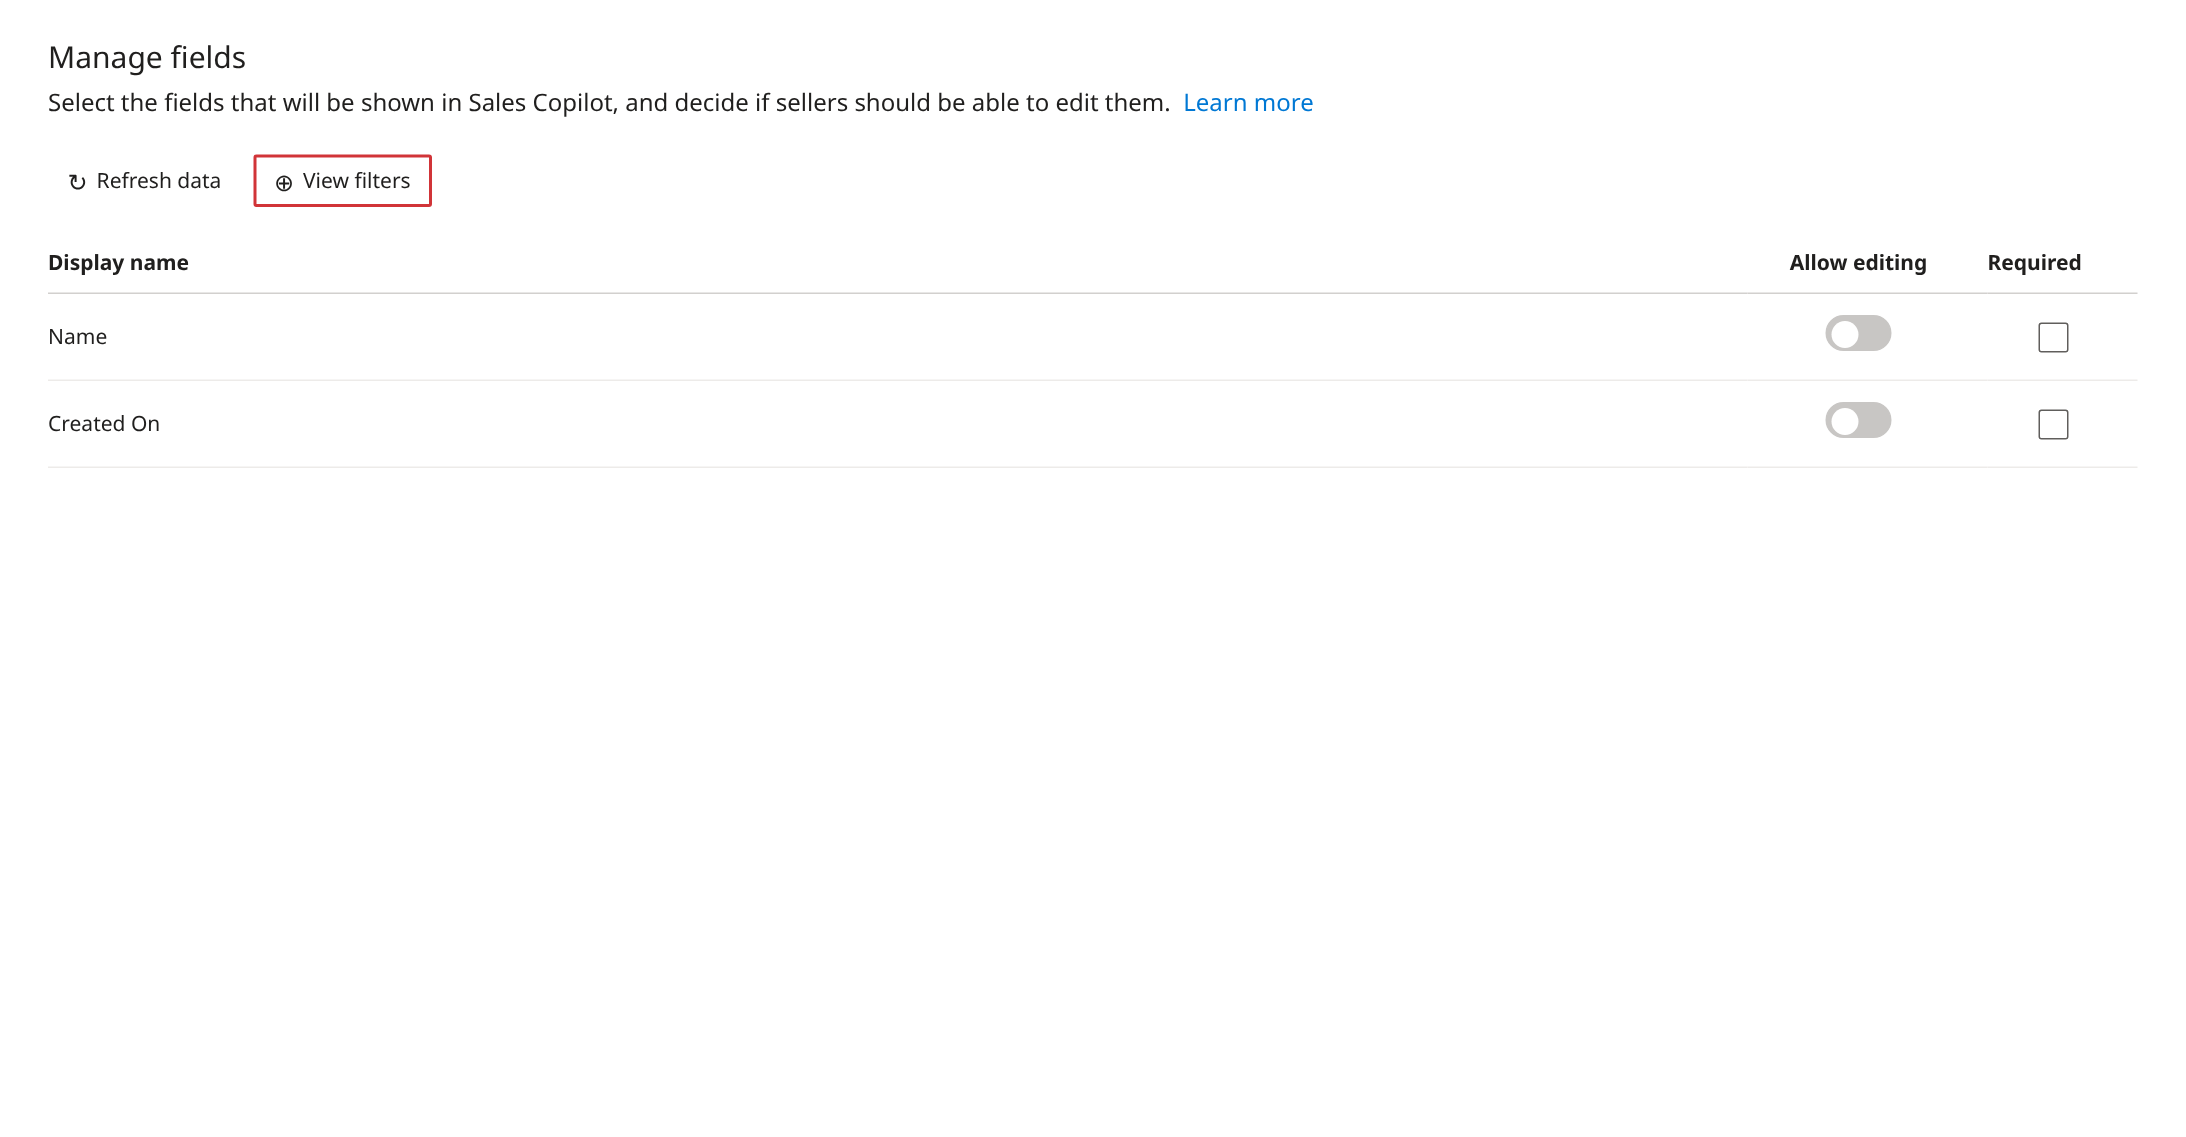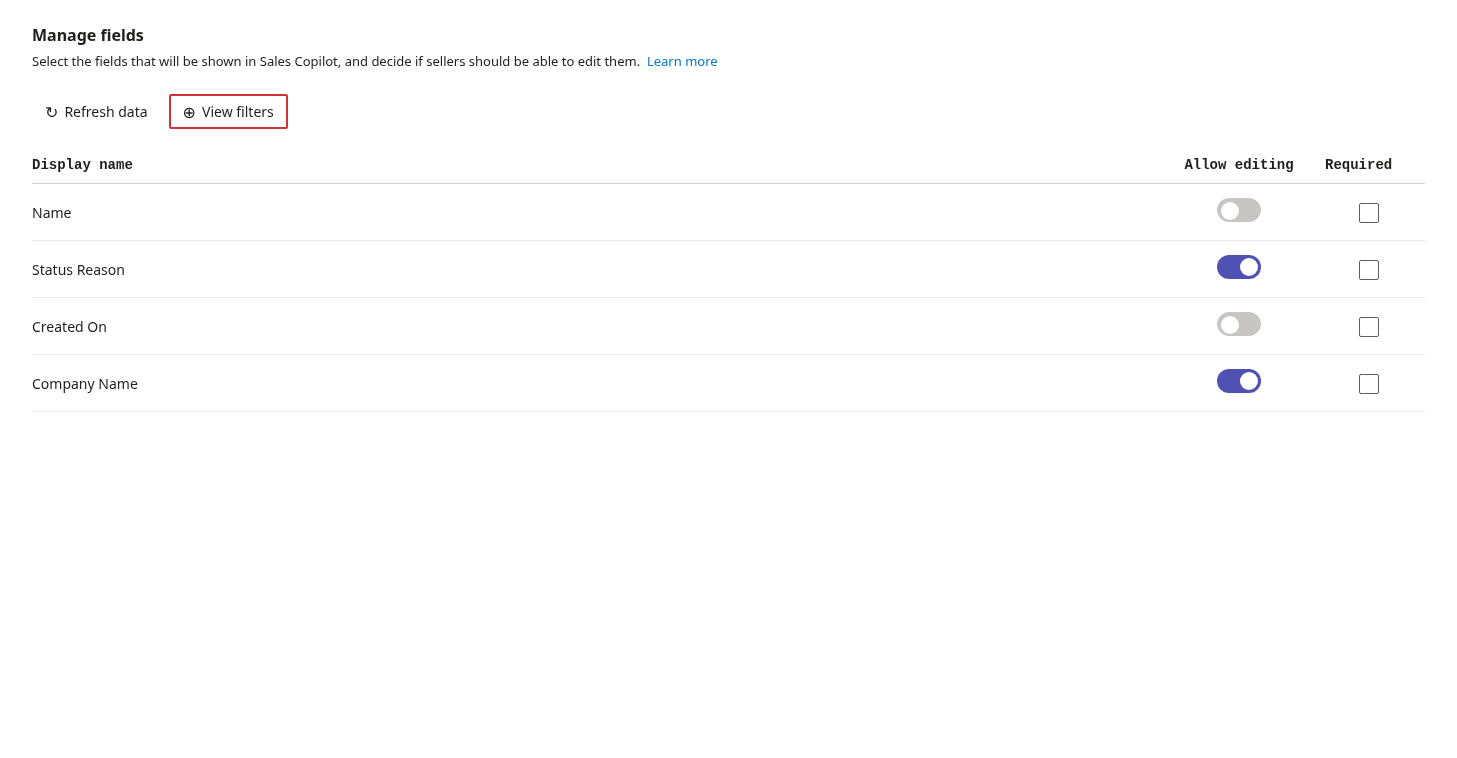--- a/index.html
+++ b/index.html
@@ -4,26 +4,26 @@
   <style>
     * { box-sizing: border-box; margin: 0; padding: 0; }
     body {
       font-family: 'Segoe UI', system-ui, -apple-system, sans-serif;
       font-size: 14px;
       color: #201f1e;
       background: #fff;
       padding: 24px 32px;
     }
     .page-title {
-      font-size: 16px;
-      font-weight: 700;
+      font-size: 20px;
+      font-weight: 400;
       margin-bottom: 6px;
     }
     .page-subtitle {
-      font-size: 13px;
+      font-size: 16px;
       color: #201f1e;
       margin-bottom: 24px;
     }
     .learn-more-link {
       color: #0078d4;
       text-decoration: none;
       cursor: pointer;
     }
 
     .toolbar {
@@ -59,21 +59,20 @@
     }
     .fields-table thead tr {
       border-bottom: 1.5px solid #d2d0ce;
     }
     .fields-table th {
       text-align: left;
       font-weight: 700;
       font-size: 14px;
       padding: 8px 12px 10px 0;
       color: #201f1e;
-      font-family: Liberation Mono, monospace;
     }
     .fields-table th.col-allow { text-align: center; width: 160px; margin-top: 16px; }
     .fields-table th.col-required { width: 100px; }
 
     .fields-table tbody tr {
       border-bottom: 1px solid #edebe9;
     }
     .fields-table tbody td {
       padding: 14px 12px 14px 0;
       vertical-align: middle;
@@ -168,34 +167,20 @@
   </thead>
   <tbody id="table-body">
   <tr>
         <td>Name</td>
         <td class="col-allow"><div class="toggle-switch"><div class="toggle-track off">
               <div class="toggle-thumb"></div>
             </div></div></td>
         <td class="col-required"><div class="field-checkbox"></div></td>
       </tr>
       <tr>
-        <td>Status Reason</td>
-        <td class="col-allow"><div class="toggle-switch"><div class="toggle-track on">
-              <div class="toggle-thumb"></div>
-            </div></div></td>
-        <td class="col-required"><div class="field-checkbox"></div></td>
-      </tr>
-      <tr>
         <td>Created On</td>
         <td class="col-allow"><div class="toggle-switch"><div class="toggle-track off">
-              <div class="toggle-thumb"></div>
-            </div></div></td>
-        <td class="col-required"><div class="field-checkbox"></div></td>
-      </tr>
-      <tr>
-        <td>Company Name</td>
-        <td class="col-allow"><div class="toggle-switch"><div class="toggle-track on">
               <div class="toggle-thumb"></div>
             </div></div></td>
         <td class="col-required"><div class="field-checkbox"></div></td>
       </tr>
     </tbody>
 </table>
 
 </body></html>

